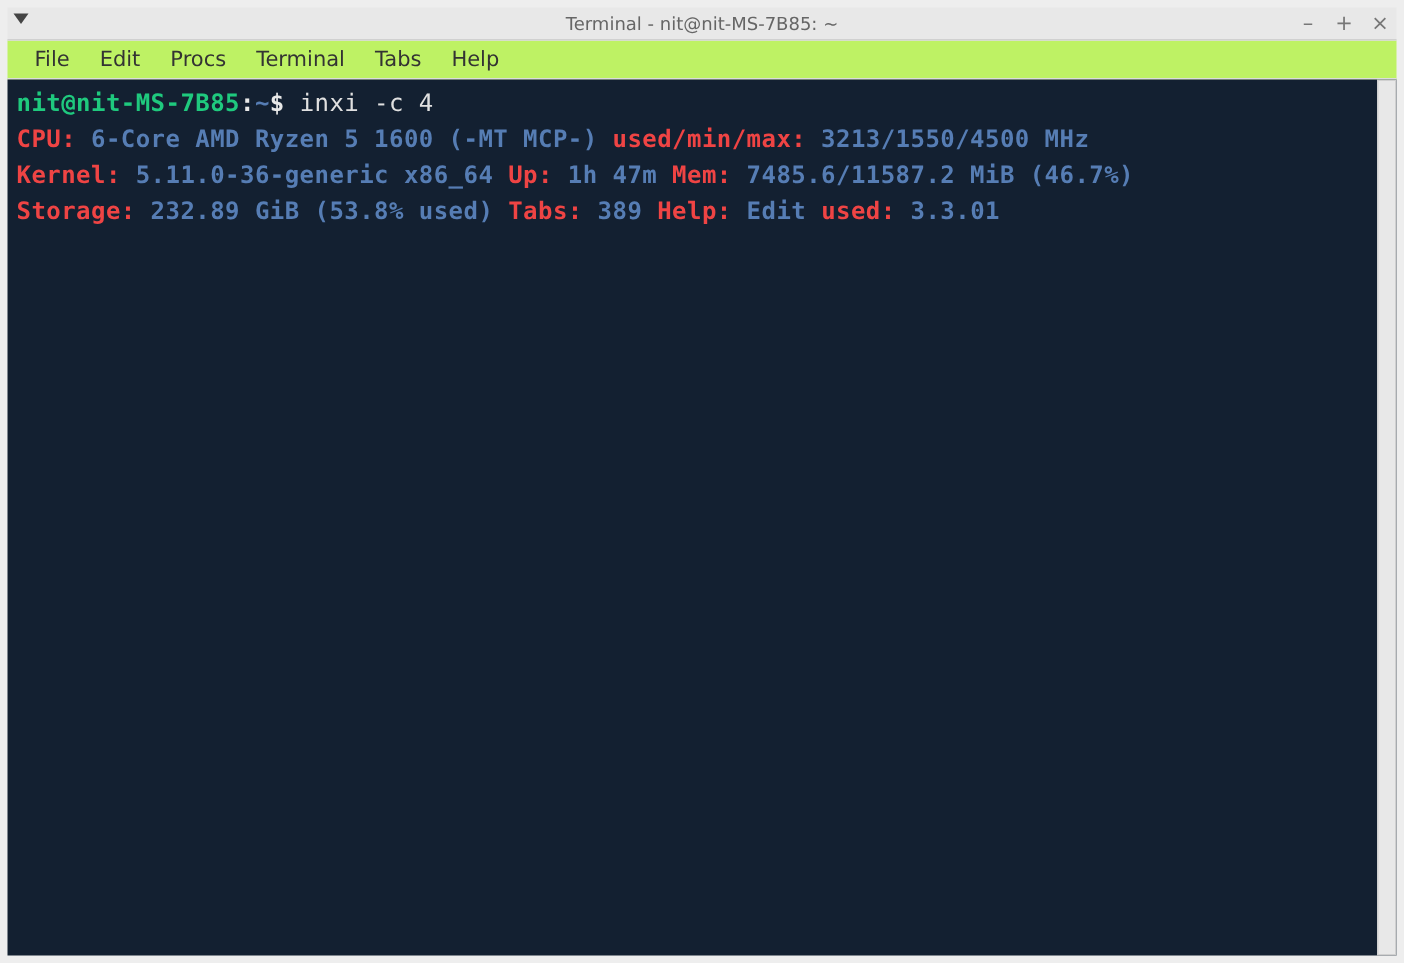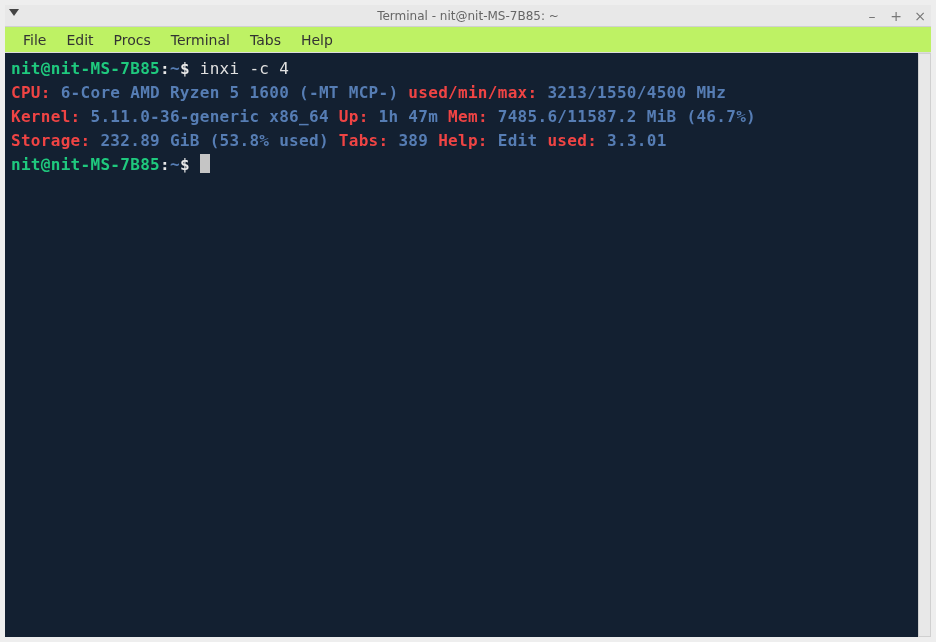--- a/index.html
+++ b/index.html
@@ -142,19 +142,18 @@
     <div class="menu-item">Terminal</div>
     <div class="menu-item">Tabs</div>
     <div class="menu-item">Help</div>
   </div>
 
   <div class="terminal">
     <div class="term-line"><span class="fg-green">nit@nit-MS-7B85</span><span class="fg-white">:</span><span class="fg-blue">~</span><span class="fg-white">$</span><span class="fg-normal"> </span><span class="fg-normal">inxi -c 4</span></div>
     <div class="term-line"><span class="fg-cyan">CPU:</span><span class="fg-blue"> 6-Core AMD Ryzen 5 1600 (-MT MCP-) </span><span class="fg-cyan">used/min/max:</span><span class="fg-blue"> 3213/1550/4500 MHz </span></div>
     <div class="term-line"><span class="fg-cyan">Kernel:</span><span class="fg-blue"> 5.11.0-36-generic x86_64 </span><span class="fg-cyan">Up:</span><span class="fg-blue"> 1h 47m </span><span class="fg-cyan">Mem:</span><span class="fg-blue"> 7485.6/11587.2 MiB (46.7%) </span></div>
     <div class="term-line"><span class="fg-cyan">Storage:</span><span class="fg-blue"> 232.89 GiB (53.8% used) </span><span class="fg-cyan">Tabs:</span><span class="fg-blue"> 389 </span><span class="fg-cyan">Help:</span><span class="fg-blue"> Edit </span><span class="fg-cyan">used:</span><span class="fg-blue"> 3.3.01 </span></div>
-    <div class="term-line"><span class="fg-green">nit@nit-MS-7B85</span><span class="fg-white">:</span><span class="fg-blue">~</span><span class="fg-white">$</span><span class="fg-normal"> </span><span class="cursor-block"></span></div>
 
     <div class="scrollbar">
       <div class="scrollbar-thumb"></div>
     </div>
   </div>
 </div>
 
 </body></html>

